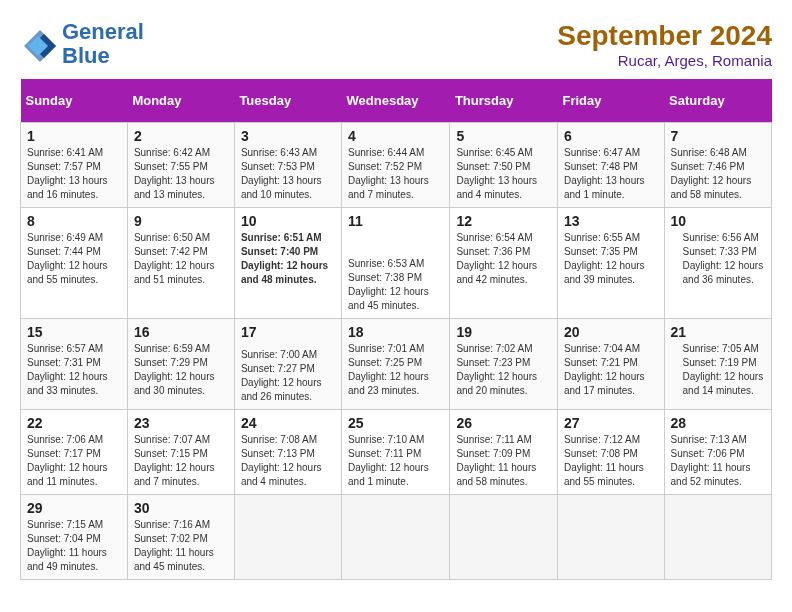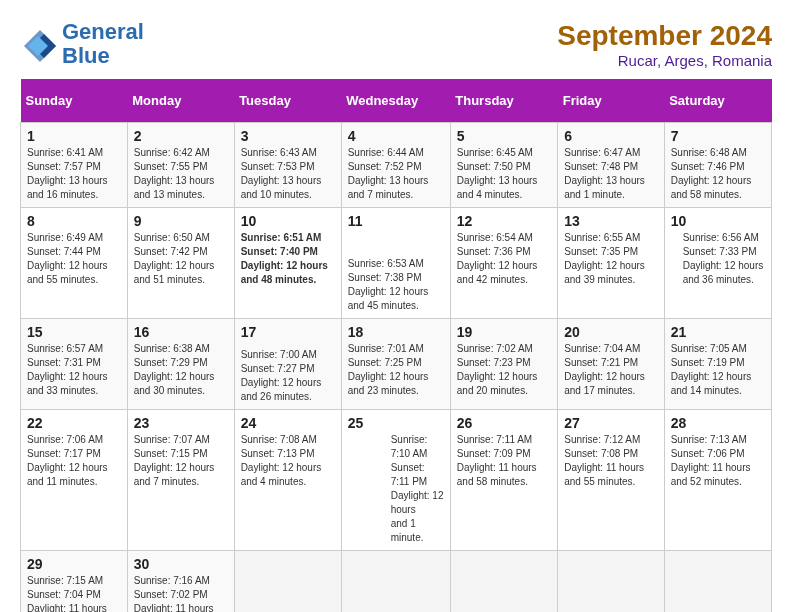--- a/index.html
+++ b/index.html
@@ -226,21 +226,21 @@
       <tr>
         <td>
           <span class="day-num">15</span>
           <div class="day-info" style="white-space: pre-line;">Sunrise: 6:57 AM
 Sunset: 7:31 PM
 Daylight: 12 hours
 and 33 minutes.</div>
         </td>
         <td>
           <span class="day-num">16</span>
-          <div class="day-info" style="white-space: pre-line;">Sunrise: 6:38 AM
+          <div class="day-info" style="white-space: pre-line;">Sunrise: 6:59 AM
 Sunset: 7:29 PM
 Daylight: 12 hours
 and 30 minutes.</div>
         </td>
         <td>
           <span class="day-num">17</span>
           <div class="day-info" style="white-space: pre-line; margin-top: 8px;">Sunrise: 7:00 AM
 Sunset: 7:27 PM
 Daylight: 12 hours
 and 26 minutes.</div>
@@ -261,21 +261,21 @@
         </td>
         <td>
           <span class="day-num">20</span>
           <div class="day-info" style="white-space: pre-line;">Sunrise: 7:04 AM
 Sunset: 7:21 PM
 Daylight: 12 hours
 and 17 minutes.</div>
         </td>
         <td>
           <span class="day-num">21</span>
-          <div class="day-info" style="white-space: pre-line;">Sunrise: 7:05 AM
+          <div class="day-info" style="white-space: pre-line; margin-left: 12px;">Sunrise: 7:05 AM
 Sunset: 7:19 PM
 Daylight: 12 hours
 and 14 minutes.</div>
         </td>
       </tr>
       <tr>
         <td>
           <span class="day-num">22</span>
           <div class="day-info" style="white-space: pre-line;">Sunrise: 7:06 AM
 Sunset: 7:17 PM
@@ -291,21 +291,21 @@
         </td>
         <td>
           <span class="day-num">24</span>
           <div class="day-info" style="white-space: pre-line;">Sunrise: 7:08 AM
 Sunset: 7:13 PM
 Daylight: 12 hours
 and 4 minutes.</div>
         </td>
         <td>
           <span class="day-num">25</span>
-          <div class="day-info" style="white-space: pre-line; margin-left: 43px;">Sunrise: 7:10 AM
+          <div class="day-info" style="white-space: pre-line;">Sunrise: 7:10 AM
 Sunset: 7:11 PM
 Daylight: 12 hours
 and 1 minute.</div>
         </td>
         <td>
           <span class="day-num">26</span>
           <div class="day-info" style="white-space: pre-line;">Sunrise: 7:11 AM
 Sunset: 7:09 PM
 Daylight: 11 hours
 and 58 minutes.</div>

